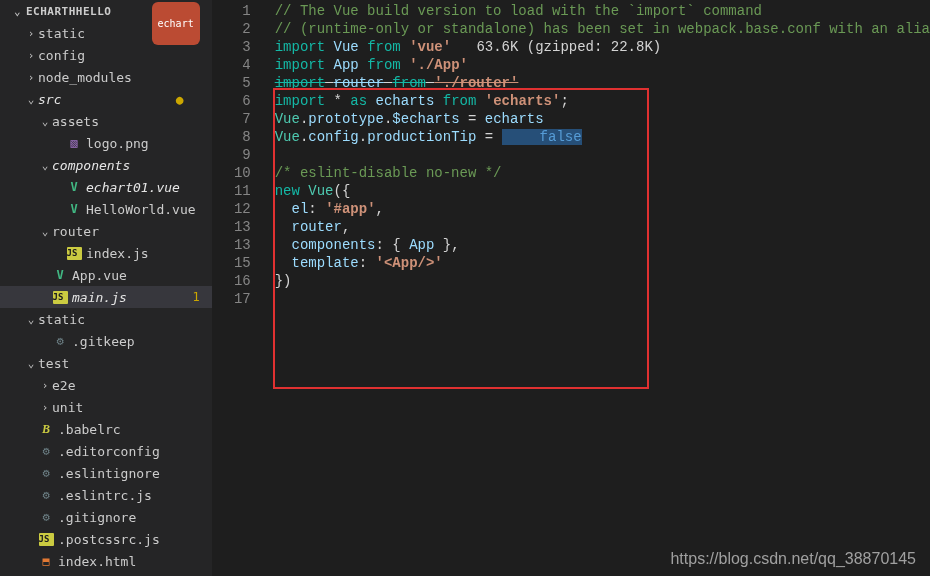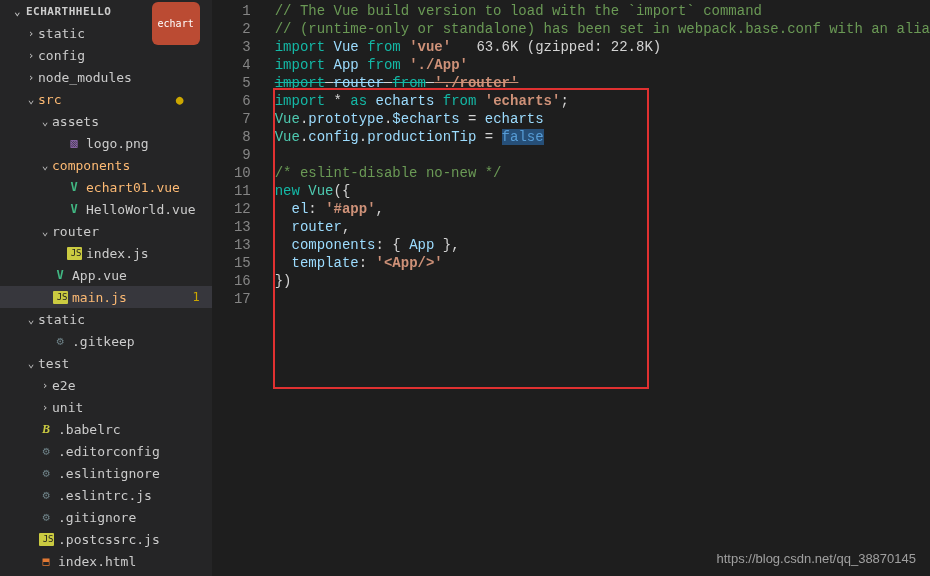--- a/index.html
+++ b/index.html
@@ -14,57 +14,57 @@
 
   .tree { flex: 1; overflow: hidden; }
   .tree-row { height: 22px; display:flex; align-items:center; white-space: nowrap; color:#cccccc; position: relative; }
   .tree-row.selected { background:#37373d; }
   .tree-row .twist { width:14px; text-align:center; color:#c5c5c5; font-size:11px; display:inline-block; }
   .tree-row .icon { width:16px; height:16px; display:inline-flex; align-items:center; justify-content:center; margin-right:4px; font-size:12px; }
   .tree-row .label { }
   .tree-row .dirty { position:absolute; right:28px; color:#cca700; }
   .tree-row .problems { position:absolute; right:12px; color:#cca700; font-size:12px; }
   .ic-vue { color:#41b883; font-weight:bold; }
-  .ic-js { background:#cbcb41; color:#1e1e1e; font-size:9px; font-weight:normal; border-radius:1px; width:15px; height:13px; line-height:13px; text-align:right; }
+  .ic-js { background:#cbcb41; color:#1e1e1e; font-size:9px; font-weight:bold; border-radius:1px; width:15px; height:13px; line-height:13px; text-align:left; }
   .ic-gear { color:#6d8086; }
   .ic-img { color:#a074c4; }
   .ic-babel { color:#cbcb41; font-family:Georgia,serif; font-style:italic; font-weight:bold; }
   .ic-html { color:#e37933; }
 
   
   .ind1 { padding-left: 24px; }
   .ind2 { padding-left: 38px; }
   .ind3 { padding-left: 52px; }
 
   
-  .mod > .label { color:#fdba74; }
+  .mod > .label { color:#e5e5e5;font-style:italic; }
 
   
   .editor { flex:1; background:#1e1e1e; position:relative; font-family: Consolas, "Courier New", monospace; font-size:14px; line-height:18px; }
   .editor-inner { display:flex; height:100%; padding-top:0; }
   .gutter { width:55px; text-align:right; color:#858585; padding-right:16px; padding-top:2px; user-select:none; }
   .gutter div { height:18px; }
   .code { flex:1; padding-top:2px; white-space: pre; overflow:hidden; }
   .code-line { height:18px;margin-left:8px; }
 
   
   .c-comment { color:#6A9955; }
   .c-key { color:#14b8a6; }
   .c-var { color:#9cdcfe; }
   .c-type { color:#4ec9b0; }
   .c-str { color:#ce9178;font-weight:bold; }
   .c-const { color:#569cd6; }
   .c-punc { color:#d4d4d4; }
   .c-plain { color:#d4d4d4; }
-  .sel { background:#264f78; }
+  .sel { background:#264f78;padding-left:38px; }
 
   
   .red-box { position:absolute; border:2px solid #e03131; pointer-events:none; }
 
-  .watermark { position:absolute; right:14px; bottom:8px; color:#a0a0a0; font-size:13px; font-family: "Segoe UI", sans-serif; }
+  .watermark { position:absolute; right:14px; bottom:8px; color:#a0a0a0; font-size:16px; font-family: "Segoe UI", sans-serif; }
 </style>
 </head>
 <body>
 
 <div class="root">
 
   <div class="sidebar">
     <div class="project-header">
       <span class="chevron">⌄</span>
       <span>ECHARTHHELLO</span>

